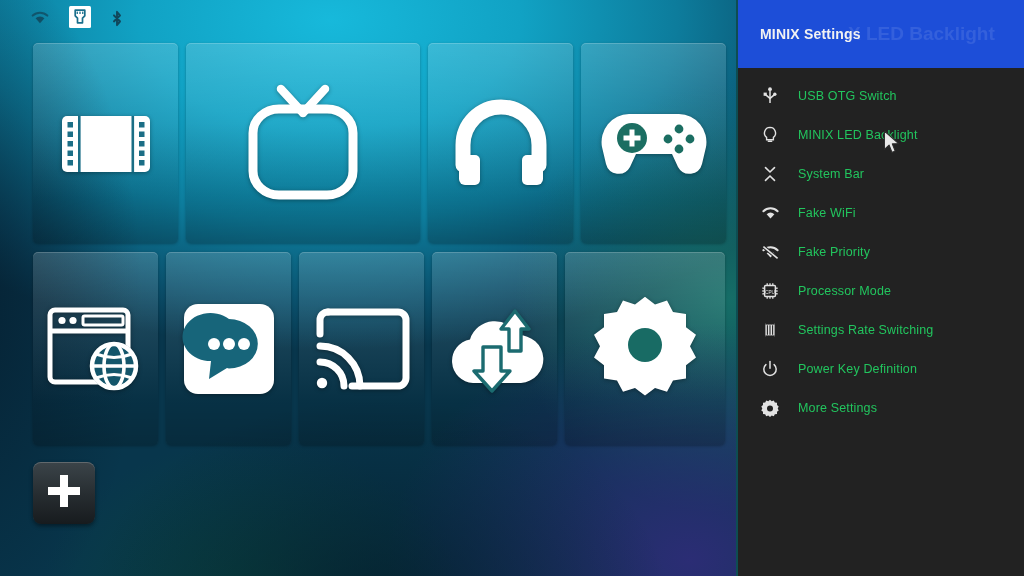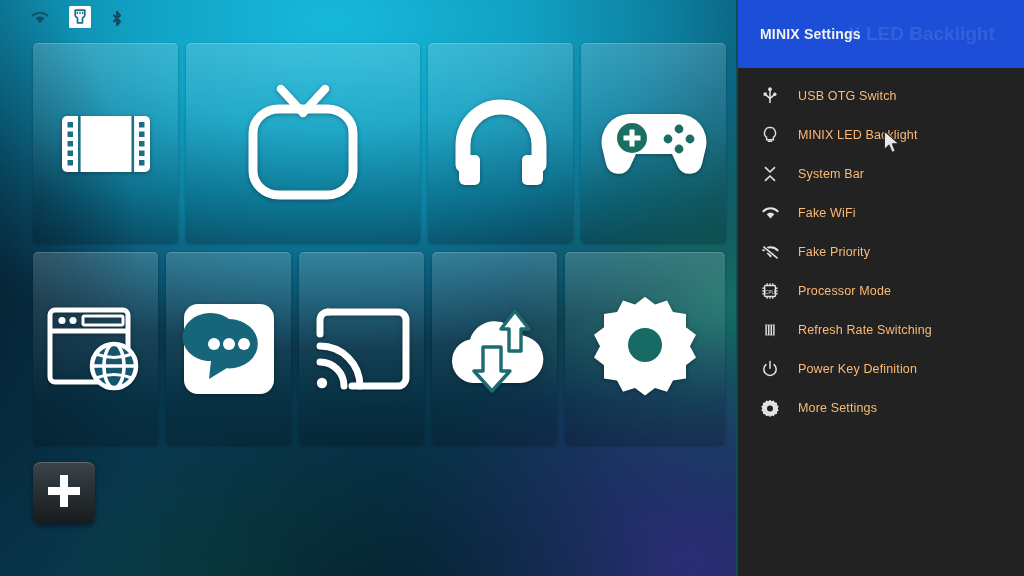--- a/index.html
+++ b/index.html
@@ -65,21 +65,21 @@
     position:absolute; left:110px; top:0; height:68px; display:flex; align-items:center;
     color:rgba(255,255,255,.10); font-size:19px; font-weight:bold; white-space:nowrap; z-index:1;
   }
 
   #menu { padding-top:8px; }
   .menu-item {
     display:flex; align-items:center; height:39px; padding-left:22px; gap:18px;
     cursor:default;
   }
   .menu-ico { width:20px; height:20px; display:flex; align-items:center; justify-content:center; flex:0 0 20px; }
-  .menu-label { color:#fdba74; font-size:12.5px; letter-spacing:.15px; }
+  .menu-label { color:#22c55e; font-size:12.5px; letter-spacing:.15px; }
 
   #cursor { position:absolute; left:883px; top:130px; z-index:20; pointer-events:none; }
 </style>
 </head>
 <body>
 
 <div id="screen">
 
   <div id="launcher">
 
@@ -327,21 +327,21 @@
             <rect x="4.4" y="2" width="9.2" height="14" rx="1" fill="#e2e2e2"></rect>
             <g stroke="#222222" stroke-width="1.1">
               <line x1="6.4" y1="4.2" x2="6.4" y2="13.8"></line>
               <line x1="9" y1="4.2" x2="9" y2="13.8"></line>
               <line x1="11.6" y1="4.2" x2="11.6" y2="13.8"></line>
             </g>
             <rect x="4.4" y="2" width="9.2" height="1.6" fill="#222222"></rect>
             <rect x="4.4" y="14.4" width="9.2" height="1.6" fill="#222222"></rect>
           </svg>
         </span>
-        <span class="menu-label">Refresh Rate Switching</span>
+        <span class="menu-label">Settings Rate Switching</span>
       </div>
 
       <div class="menu-item">
         <span class="menu-ico">
           <svg width="18" height="18" viewBox="0 0 18 18">
             <path d="M4.9 4.6 a6.2 6.2 0 1 0 8.2 0" fill="none" stroke="#e2e2e2" stroke-width="1.5" stroke-linecap="round"></path>
             <line x1="9" y1="1.6" x2="9" y2="8.2" stroke="#e2e2e2" stroke-width="1.5" stroke-linecap="round"></line>
           </svg>
         </span>
         <span class="menu-label">Power Key Definition</span>

